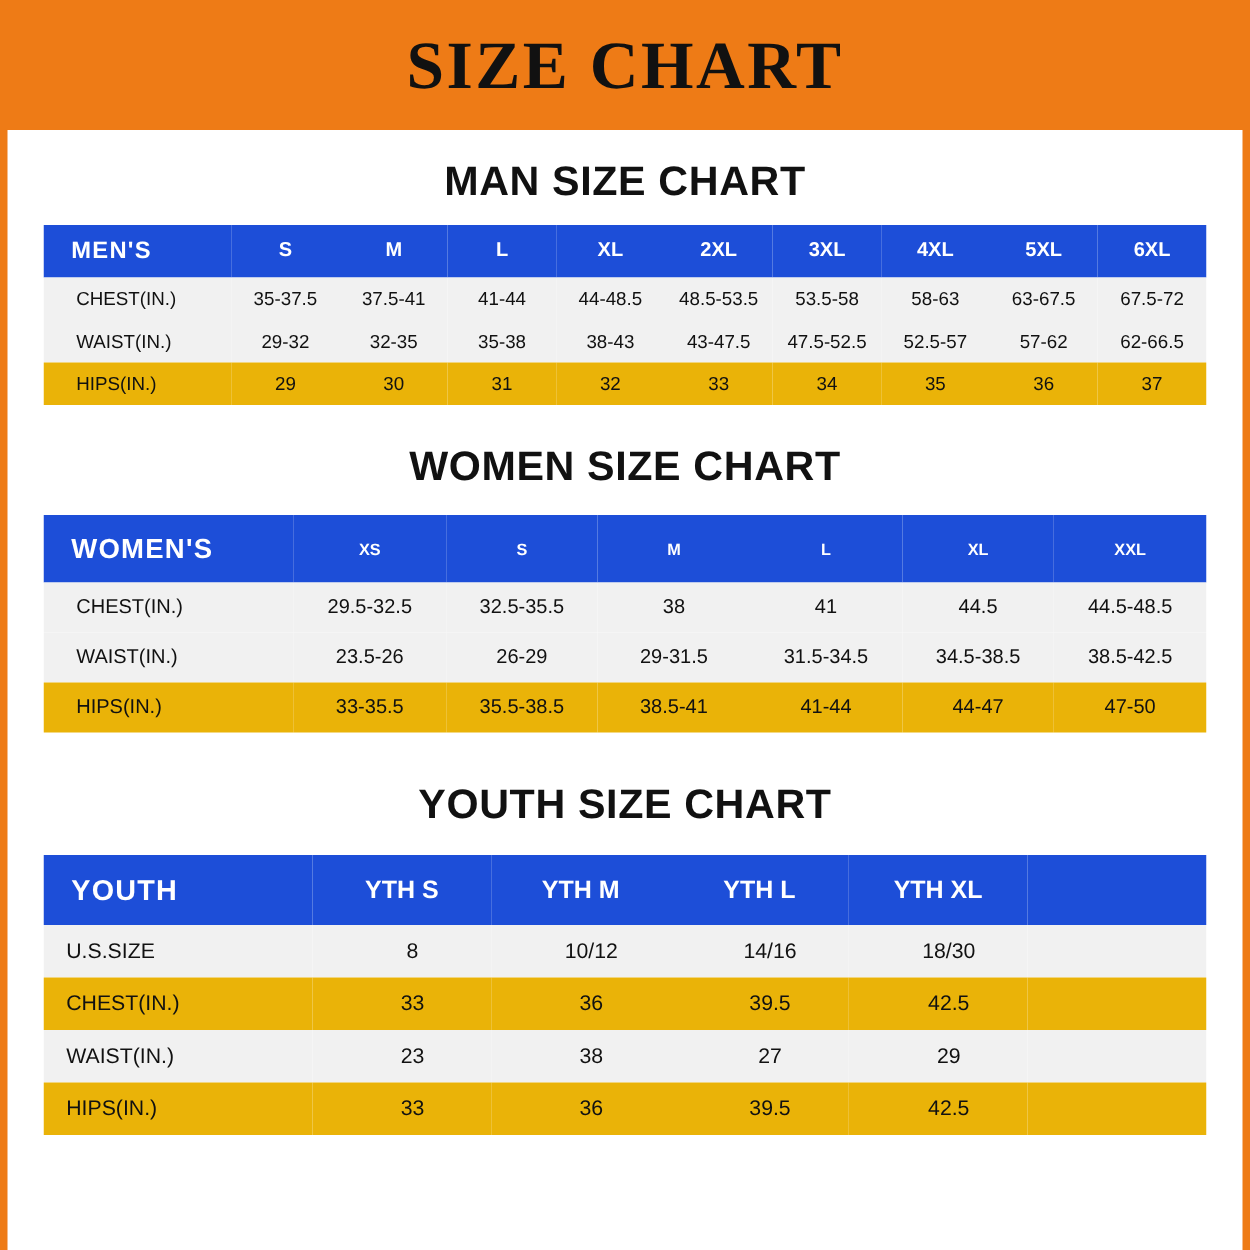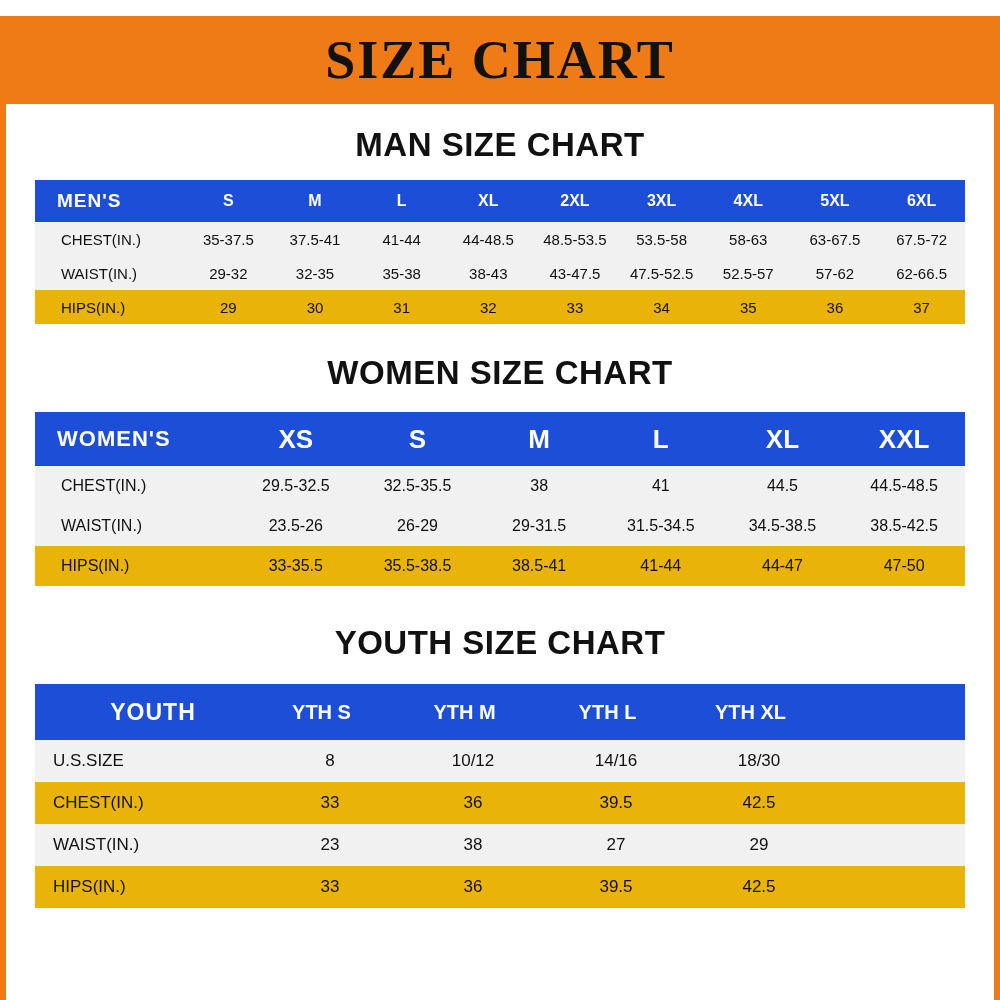--- a/index.html
+++ b/index.html
@@ -17,25 +17,25 @@
     position: relative;
     width: 1000px;
     height: 1000px;
     box-sizing: border-box;
     border-left: 6px solid #ee7b16;
     border-right: 6px solid #ee7b16;
     background: #ffffff;
   }
   .banner {
     background: #ee7b16;
-    height: 88px;
+    height: 104px;
     display: flex;
     align-items: center;
     justify-content: center;
-    margin: 16px -6px;
+    margin: 0 -6px;
   }
   .banner-title {
     font-family: "Liberation Serif", serif;
     font-weight: bold;
     font-size: 54px;
     letter-spacing: 2px;
     color: #111111;
     line-height: 1;
   }
   .section-title {
@@ -79,28 +79,28 @@
   tbody tr.dark td { background: #eab308; }
 
   
   #men-table thead th { height: 40px; font-size: 16px; }
   #men-table thead th.rowlabel { font-size: 19px; }
   #men-table tbody td { height: 32px; font-size: 15px; }
   #men-table tbody td.rowlabel { font-size: 15px; }
   #men-table col.lbl { width: 150px; }
 
   
-  #women-table thead th { height: 52px; font-size: 26px; }
+  #women-table thead th { height: 52px; font-size: 13px; }
   #women-table thead th.rowlabel { font-size: 22px; }
   #women-table tbody td { height: 38px; font-size: 16px; }
   #women-table col.lbl { width: 200px; }
 
   
   #youth-table thead th { height: 54px; font-size: 20px; }
-  #youth-table thead th.rowlabel { font-size: 23px; text-align: center; }
+  #youth-table thead th.rowlabel { font-size: 23px; }
   #youth-table tbody td { height: 40px; font-size: 17px; padding-left: 18px; }
   #youth-table col.lbl { width: 215px; }
 
   .footer {
     margin-top: 26px;
     padding: 0 22px;
     color: #e8322a;
     font-size: 20.5px;
     line-height: 1.45;
     text-align: center;

